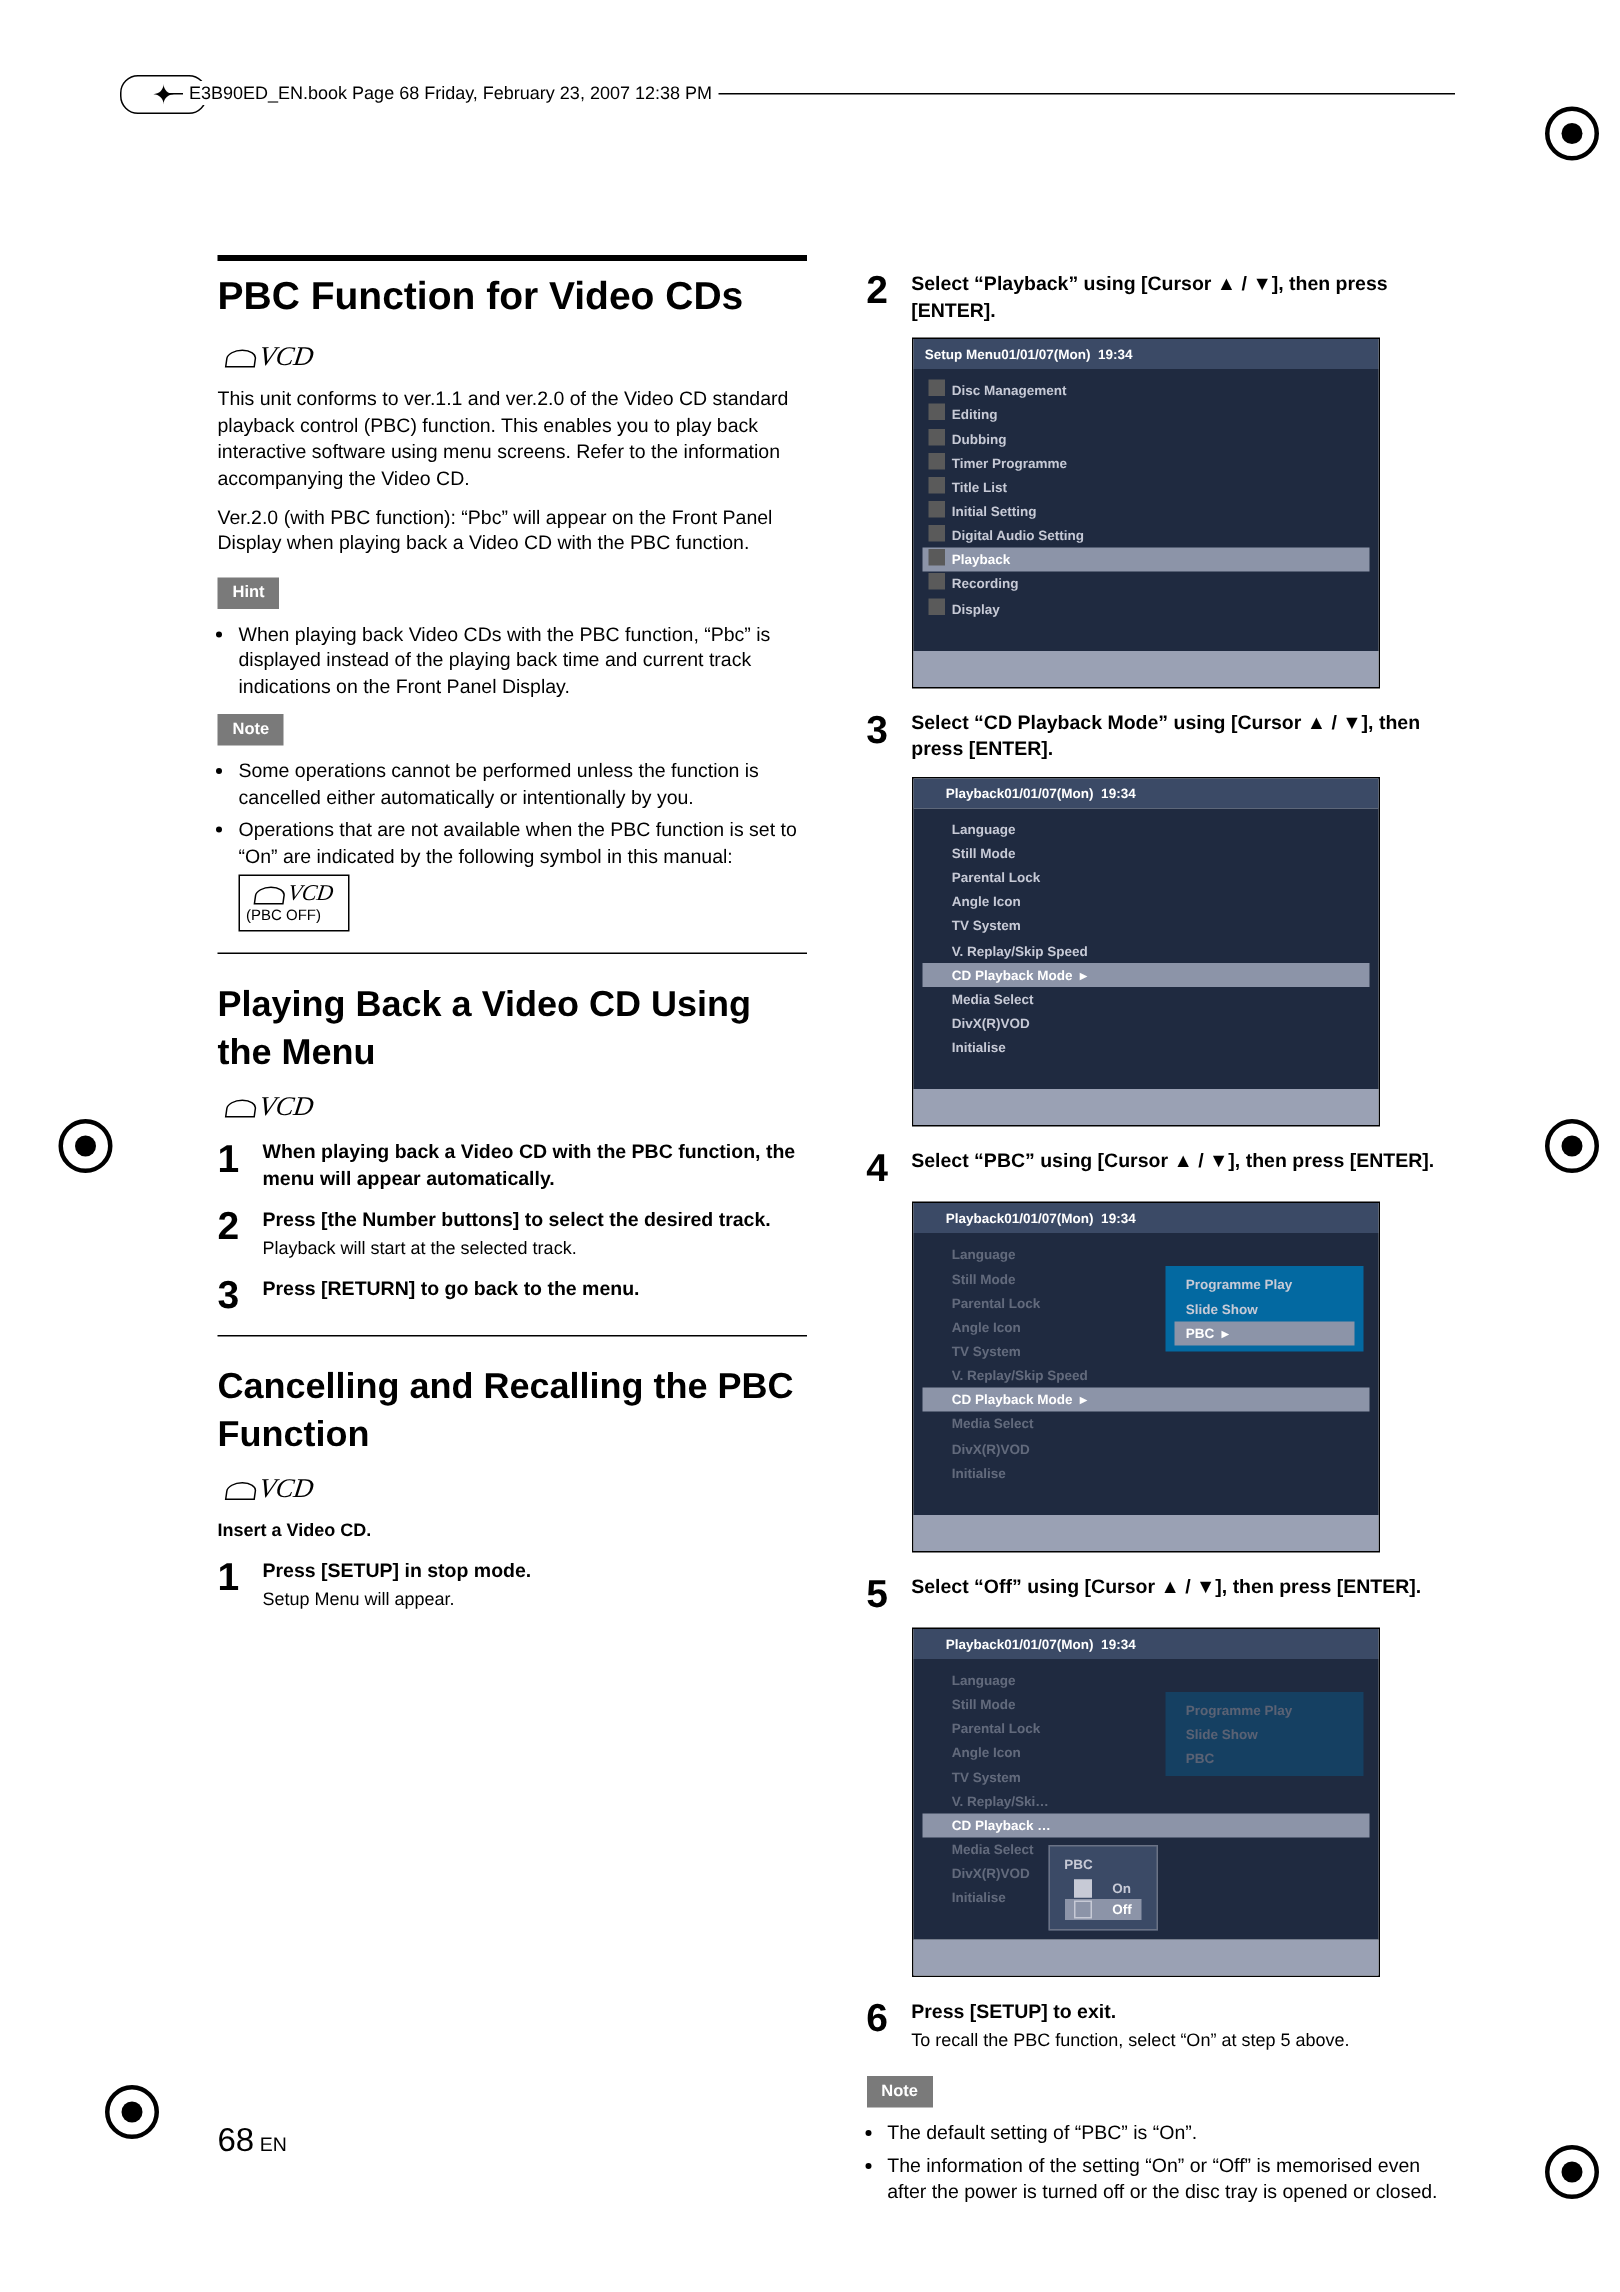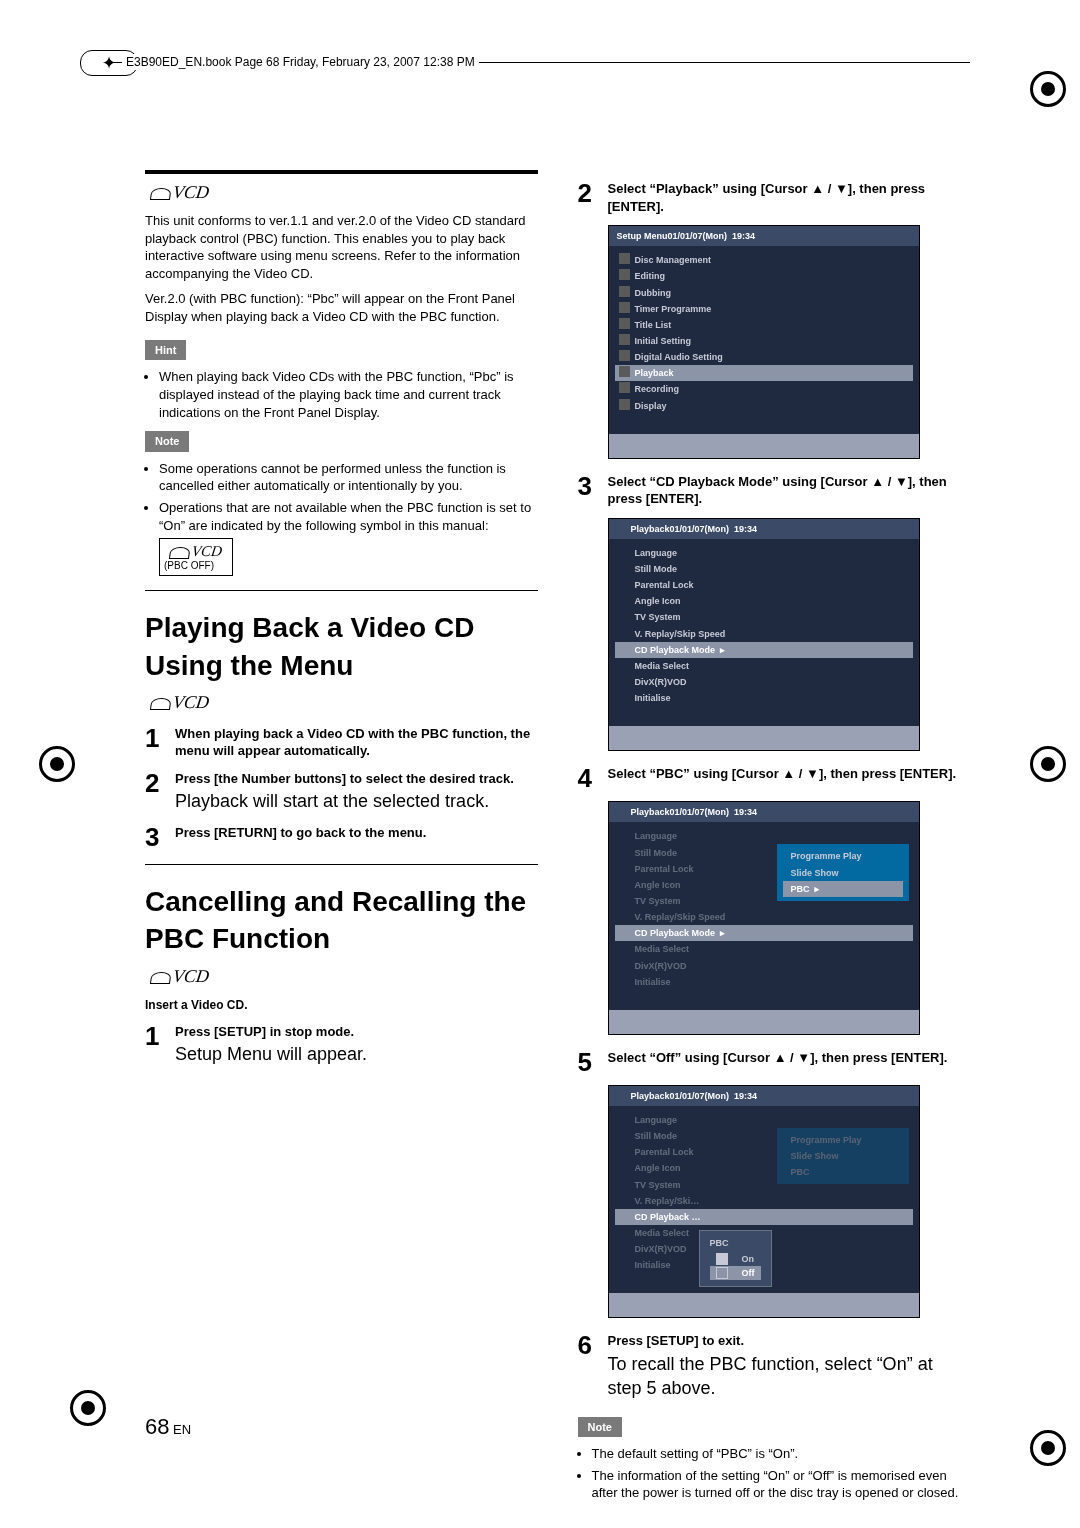--- a/index.html
+++ b/index.html
@@ -13,34 +13,34 @@
   .side-mark{position:absolute;top:50%;transform:translateY(-50%)}
   .side-mark.left{left:39px}
   .side-mark.right{right:14px}
   .header-line{position:absolute;top:62px;left:110px;right:110px;height:1px;background:#000}
   .header-text{position:absolute;top:54px;left:122px;font-size:12px;background:#fff;padding:0 4px}
   .header-bubble{position:absolute;top:50px;left:80px;width:56px;height:24px;border:1px solid #000;border-radius:12px;display:flex;align-items:center;justify-content:center;font-size:18px;background:#fff}
   .content{position:absolute;top:170px;left:145px;right:110px;bottom:80px;display:flex;gap:40px}
   .col{flex:1;min-width:0}
   .rule{height:4px;background:#000;margin-bottom:6px}
   h1{font-size:26px;font-weight:700;margin:0 0 10px;font-family:Arial,Helvetica,sans-serif}
-  h2{font-size:28px;font-weight:700;margin:18px 0 6px}
+  h2{font-size:24px;font-weight:700;margin:18px 0 6px}
   .vcd{font-style:italic;font-family:'Times New Roman',serif;font-size:18px;display:inline-block;padding:0 6px;transform:skewX(-8deg)}
   .vcd::before{content:'';display:inline-block;width:18px;height:10px;border:1px solid #000;border-radius:50% 50% 0 0;margin-right:2px;vertical-align:middle}
   .vcd-sub{font-size:10px;margin-top:-2px}
   p{margin:8px 0}
   .tag{display:inline-block;background:#7a7a7a;color:#fff;font-size:11px;font-weight:700;padding:3px 10px;margin:6px 0 4px}
   ul{margin:4px 0;padding-left:14px}
   li{margin-bottom:4px}
   .thin-rule{height:1px;background:#000;margin:14px 0}
   .step{display:flex;gap:10px;margin:10px 0}
   .step-num{font-size:26px;font-weight:700;line-height:1;min-width:20px}
   .step-body{flex:1}
   .step-title{font-weight:700}
-  .step-sub{font-size:18px;font-weight:400;margin-top:2px}
+  .step-sub{font-size:12px;font-weight:400;margin-top:2px}
   .screenshot{border:1px solid #000;margin:8px 0 14px 30px;width:310px}
   .ss-title{background:#3b4a66;color:#fff;font-size:9px;font-weight:700;padding:4px 8px;display:flex;}
   .ss-body{background:#1f2a40;padding:6px 6px 20px;min-height:90px;position:relative}
   .ss-item{color:#c7cad6;font-size:9px;font-weight:700;padding:2px 4px 2px 20px;position:relative}
   .ss-item.hl{background:#8c94a8;color:#fff}
   .ss-item .ico{position:absolute;left:4px;top:1px;width:11px;height:11px;background:#5a5a5a}
   .ss-item.grey{opacity:.4}
   .ss-sub{position:absolute;top:22px;right:10px;background:#0369a1;padding:4px 6px;width:120px}
   .ss-sub .ss-item{padding-left:8px}
   .ss-foot{background:#9aa1b4;height:24px}
@@ -63,20 +63,21 @@
   <div class="crop tr"><span class="dot"></span></div>
   <div class="crop bl"><span class="dot"></span></div>
   <div class="crop br"><span class="dot"></span></div>
   <div class="side-mark left"><span class="dot"></span></div>
   <div class="side-mark right"><span class="dot"></span></div>
 
   <div class="content">
 
     <div class="col">
       <div class="rule"></div>
+      <h1>PBC Function for Video CDs</h1>
       <span class="vcd">VCD</span>
 
       <p>This unit conforms to ver.1.1 and ver.2.0 of the Video CD standard playback control (PBC) function. This enables you to play back interactive software using menu screens. Refer to the information accompanying the Video CD.</p>
       <p style="margin-top:0">Ver.2.0 (with PBC function): “Pbc” will appear on the Front Panel Display when playing back a Video CD with the PBC function.</p>
 
       <div class="tag">Hint</div>
       <ul>
         <li>When playing back Video CDs with the PBC function, “Pbc” is displayed instead of the playing back time and current track indications on the Front Panel Display.</li>
       </ul>
 

